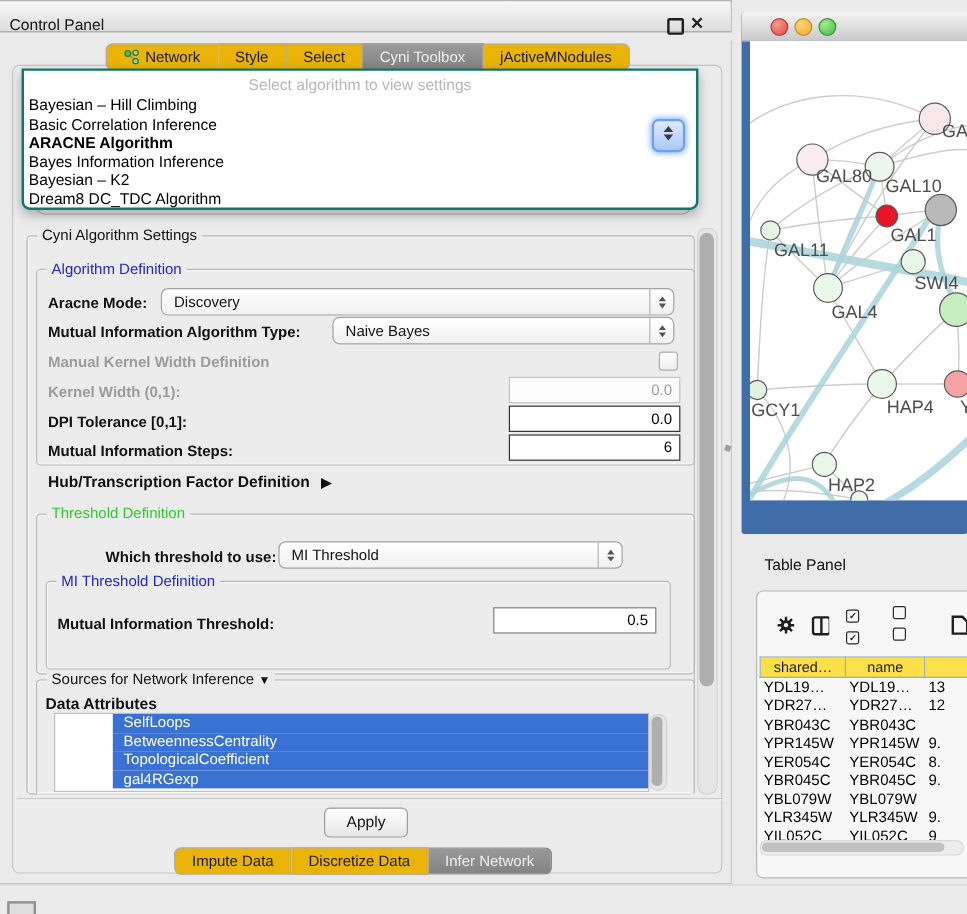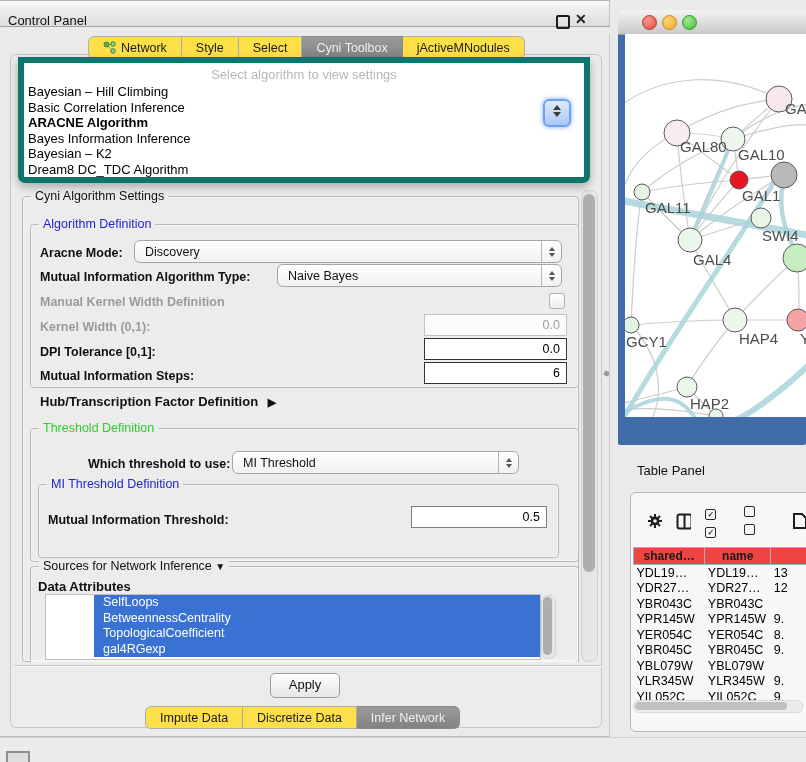--- a/index.html
+++ b/index.html
@@ -8,29 +8,29 @@
   
   .cp-titlebar{left:0;top:8;width:609px;height:25px;background:linear-gradient(#f8f8f8,#dcdcdc);
     border-top:1px solid #b4b4b4;border-bottom:1px solid #a2a2a2;border-right:1px solid #c2c2c2;}
   .cp-title{left:8px;top:13px;font-size:13px;color:#111;}
   .win-float{left:556px;top:15px;width:10px;height:10px;border:2px solid #1c1c1c;border-radius:2px;}
   .win-close{left:575px;top:11px;font-size:14px;font-weight:bold;color:#1c1c1c;}
   .cp-body{left:0;top:34px;width:609px;height:702px;background:#eaeaea;border-right:1px solid #c9c9c9;border-bottom:1px solid #bdbdbd;}
   .main-panel{left:10px;top:54px;width:590px;height:672px;background:#ececec;border:1px solid #c6c6c6;border-radius:6px;}
   
   .tabrow{display:flex;height:23px;}
-  .tab{background:#fde047;border:1px solid #adadad;border-left:none;color:#1a1a1a;font-size:12.5px;
+  .tab{background:#eab308;border:1px solid #adadad;border-left:none;color:#1a1a1a;font-size:12.5px;
     display:flex;align-items:center;justify-content:center;padding:0 14px;white-space:nowrap;}
   .tab:first-child{border-left:1px solid #adadad;border-radius:6px 0 0 6px;}
   .tab:last-child{border-radius:0 6px 6px 0;}
   .tab.sel{background:linear-gradient(#9a9a9a,#828282);color:#efefef;border-color:#8a8a8a;}
   .toptabs{left:88px;top:36px;}
   .bottabs{left:145px;top:706px;}
   
-  .popup{left:18px;top:57px;width:560px;height:114px;background:#ffffff;border:6px solid #0f766e;
+  .popup{left:18px;top:57px;width:560px;height:114px;background:#ffffff;border:2px solid #0f766e;
     border-radius:0 0 7px 7px;box-shadow:0 4px 10px rgba(0,0,0,.28);z-index:30;}
   .popup-prompt{text-align:center;color:#b7b7b7;font-size:13px;padding-top:4px;height:17px;}
   .popup-item{font-size:13px;color:#000;padding:0 0 0 4px;height:15.5px;line-height:15.5px;white-space:nowrap;}
   .popup-item.sel{font-weight:bold;}
   .stepper-artifact{left:543px;top:99px;width:24px;height:24px;border:2px solid #6ca0f5;border-radius:6px;
     background:linear-gradient(#dfeafc,#aac8f7);box-shadow:0 0 5px #7aa8f8;z-index:31;}
   .tri-up{width:0;height:0;border-left:4px solid transparent;border-right:4px solid transparent;border-bottom:5px solid #3c3c3c;margin:4px auto 2px;}
   .tri-dn{width:0;height:0;border-left:4px solid transparent;border-right:4px solid transparent;border-top:5px solid #3c3c3c;margin:0 auto;}
   .hidden-combo{left:30px;top:150px;width:546px;height:29px;background:#f1f1f1;border:1px solid #b5b5b5;border-radius:8px;z-index:5;
     color:#a9a9a9;font-size:13px;line-height:29px;padding-left:18px;box-sizing:border-box;overflow:hidden;}
@@ -62,21 +62,21 @@
   .net-titlebar{left:0;top:0;width:188px;height:24px;background:linear-gradient(#f4f4f4,#c9c9c9);
     border-bottom:1px solid #9a9a9a;border-radius:2px 0 0 0;}
   .tlight{width:13px;height:13px;border-radius:50%;top:5px;}
   .net-canvas{left:7px;top:24px;width:181px;height:383px;background:#ffffff;}
   
   .tp-title{left:637px;top:463px;font-size:13px;color:#111;}
   .tp-panel{left:630px;top:492px;width:176px;height:238px;background:#f7f7f7;border:1px solid #b8b8b8;border-radius:6px 0 0 6px;overflow:hidden;}
   .tp-toolbar{display:flex;align-items:center;gap:14px;padding:10px 0 8px 16px;}
   .ckbox{width:9px;height:9px;border:1.5px solid #2a2a2a;border-radius:2px;font-size:8px;line-height:9px;text-align:center;color:#2a2a2a;font-weight:bold;display:inline-block;}
   table.tp{border-collapse:collapse;margin-left:2px;}
-  table.tp th{background:#ef4444;border:1px solid #98b2bf;font-size:12px;font-weight:bold;color:#1a1a1a;height:16px;padding:0 3px;white-space:nowrap;}
+  table.tp th{background:#fde047;border:1px solid #98b2bf;font-size:12px;font-weight:normal;color:#1a1a1a;height:16px;padding:0 3px;white-space:nowrap;}
   table.tp td{font-size:12.5px;color:#000;height:15.5px;padding:0 3px;white-space:nowrap;overflow:hidden;}
   .hscroll{left:2px;top:207px;width:168px;height:11px;background:#ececec;border:1px solid #d8d8d8;border-radius:6px;}
   .hthumb{left:1px;top:1px;width:152px;height:8px;background:#c0c0c0;border-radius:5px;}
 </style>
 </head>
 <body>
 
 <div id="screen">
 
   <div class="abs cp-titlebar"></div>

